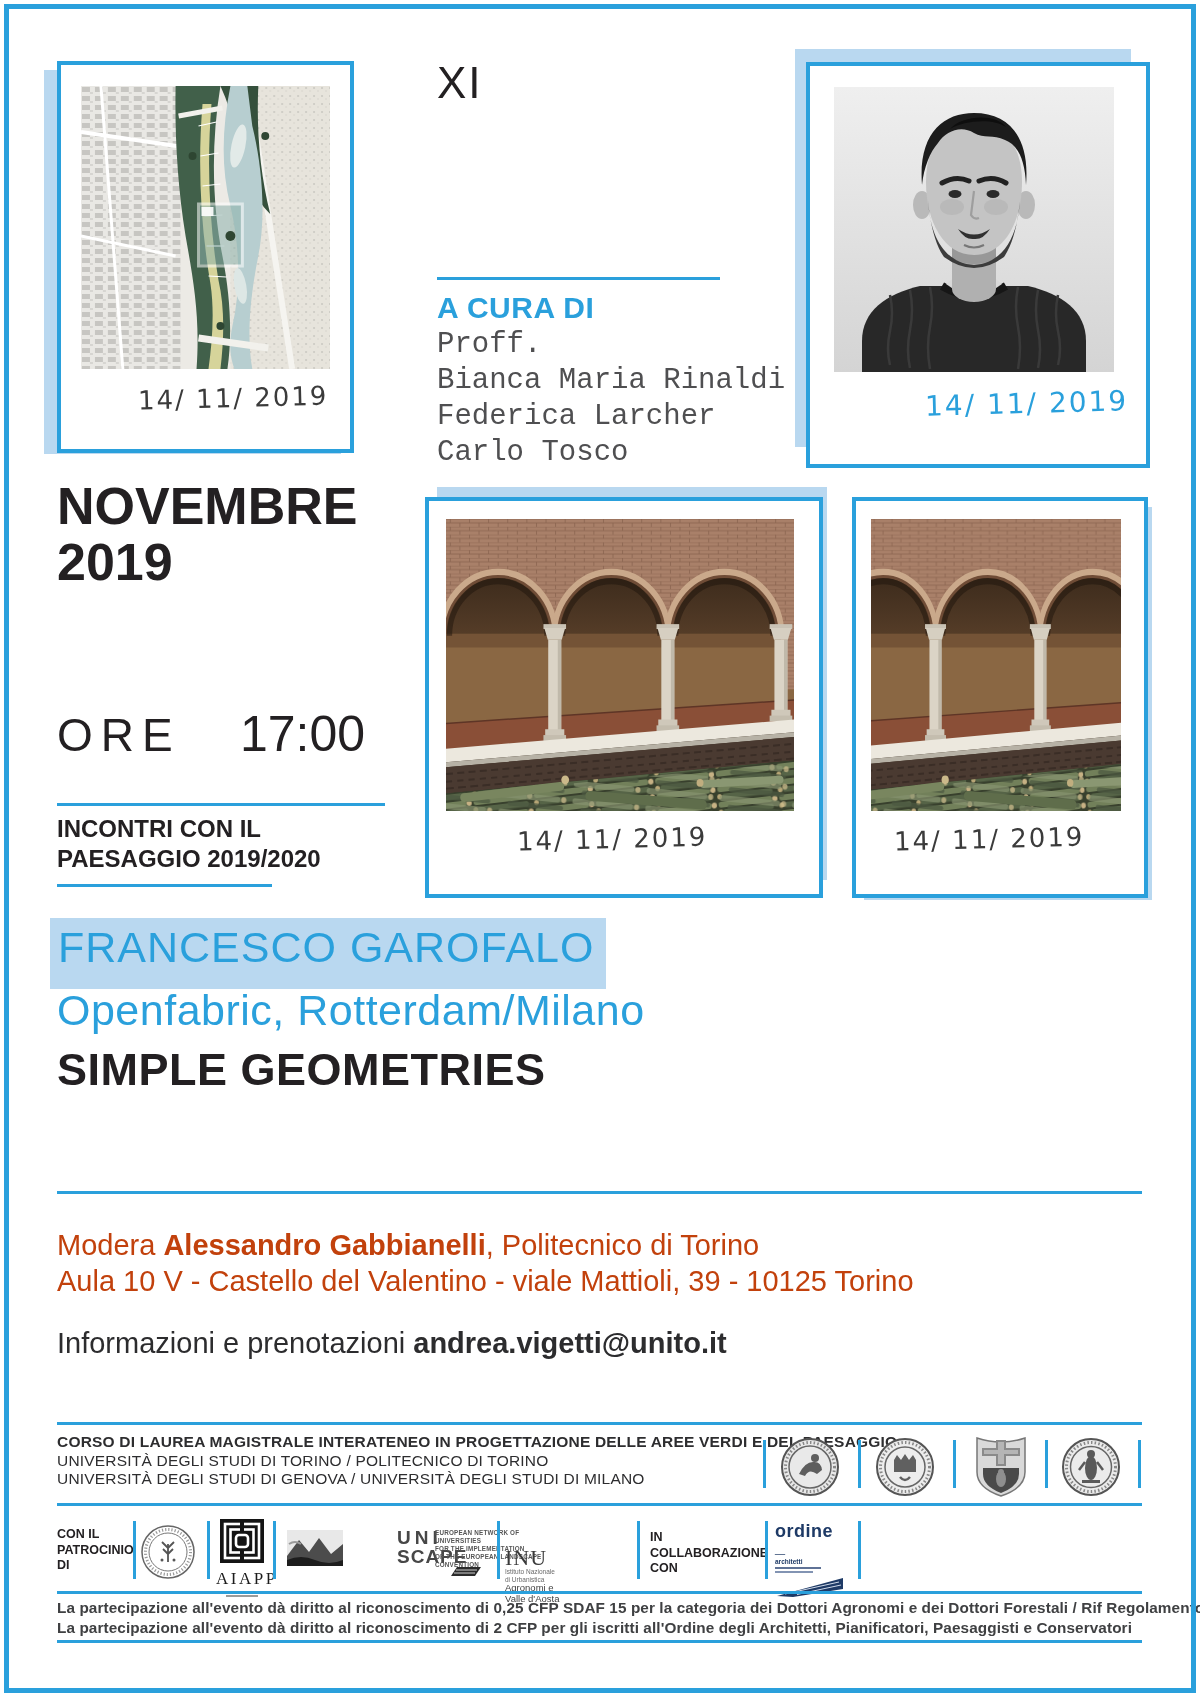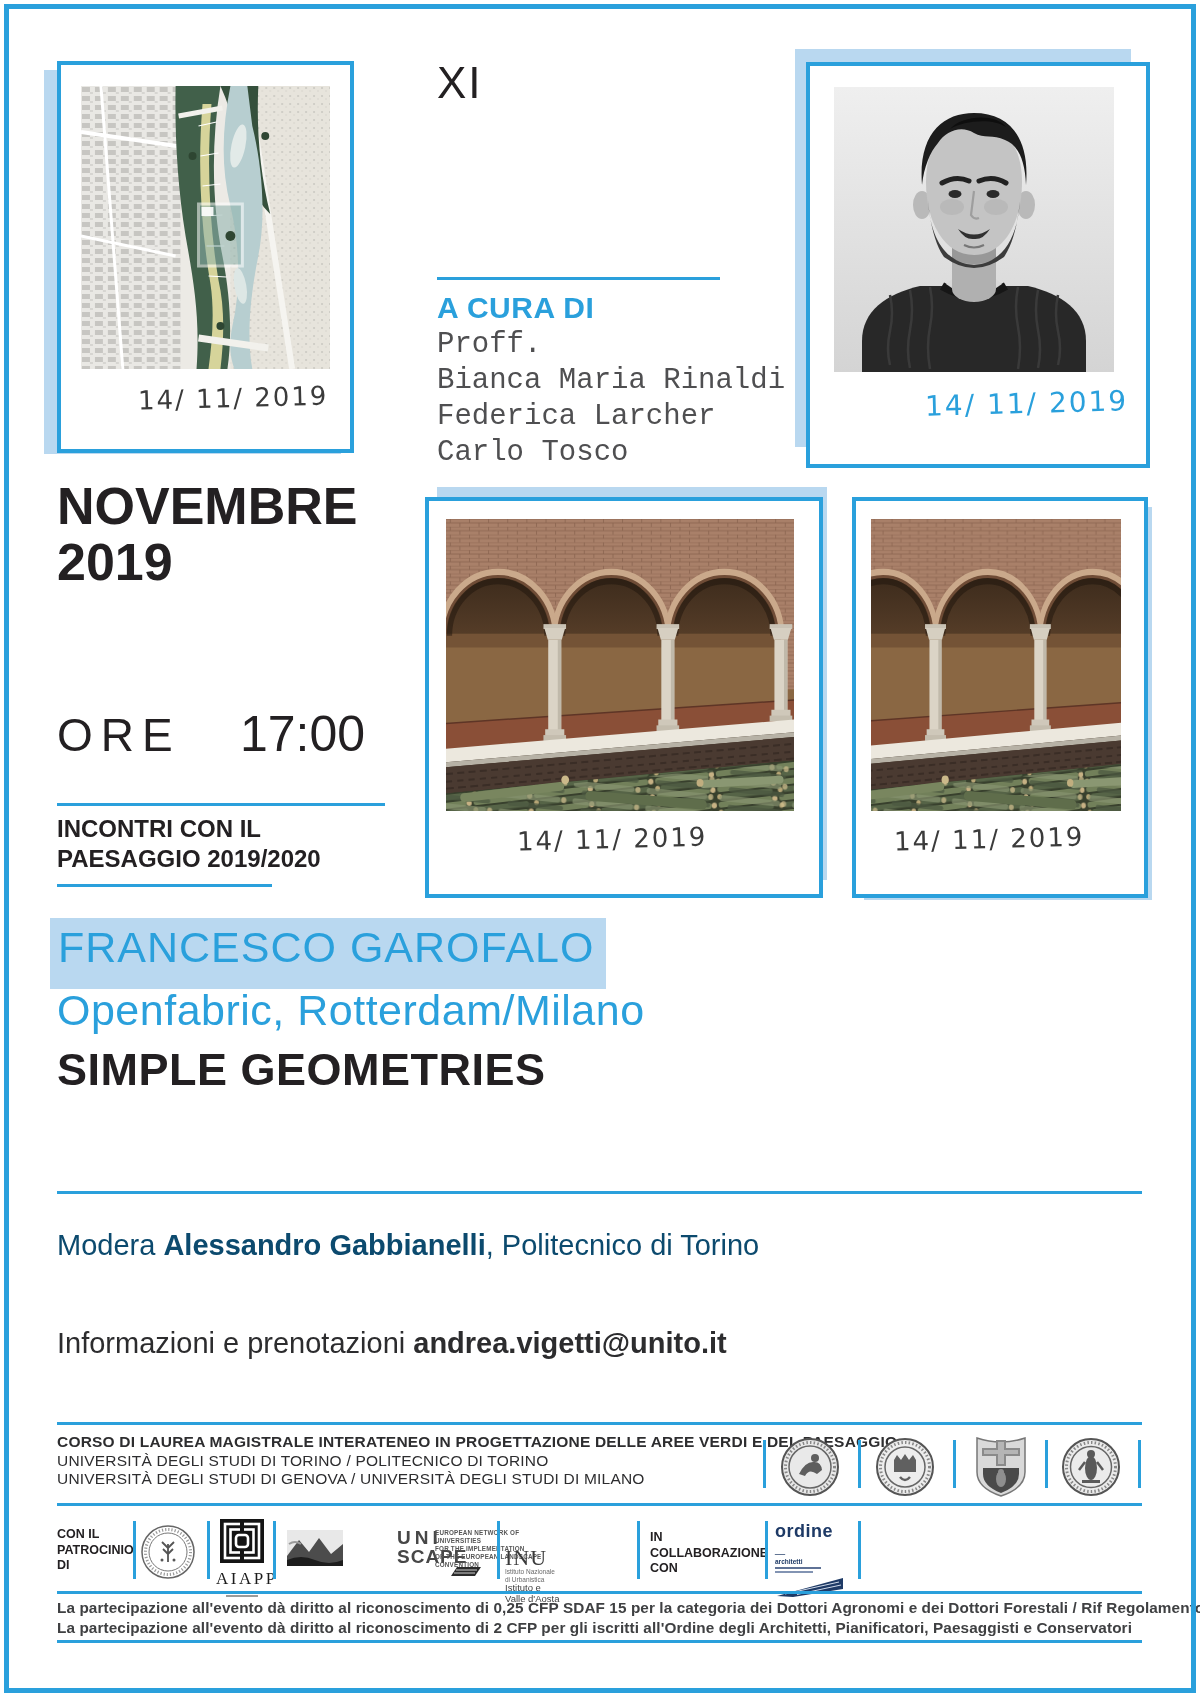--- a/index.html
+++ b/index.html
@@ -25,21 +25,21 @@
                color:var(--accent);letter-spacing:.5px;}
   .acura-lines{position:absolute;left:437px;top:327px;font-size:29px;line-height:36px;color:var(--gray-text);font-family:Liberation Mono, monospace;}
   .bigdate{position:absolute;left:57px;top:478px;font-size:52px;line-height:56px;font-weight:bold;color:var(--ink);}
   .ore{position:absolute;left:57px;top:708px;font-size:46px;letter-spacing:8px;color:var(--ink);}
   .time{position:absolute;left:240px;top:705px;font-size:50px;font-weight:normal;color:var(--ink);}
   .series{position:absolute;left:57px;top:814px;font-size:24px;line-height:30px;font-weight:bold;color:var(--ink);}
   .speaker-name{position:absolute;left:50px;top:918px;display:inline-block;background:var(--light-blue);
                 color:var(--accent);font-size:43px;padding:5px 12px 17px 8px;letter-spacing:1px;white-space:nowrap;}
   .affiliation{position:absolute;left:57px;top:986px;font-size:43px;color:var(--accent);letter-spacing:.5px;white-space:nowrap;}
   .talk{position:absolute;left:57px;top:1044px;font-size:45px;font-weight:bold;color:var(--ink);letter-spacing:.5px;white-space:nowrap;}
-  .details{position:absolute;left:57px;top:1227px;font-size:29px;line-height:36px;color:#0c4a6e;white-space:nowrap;}
+  .details{position:absolute;left:57px;top:1227px;font-size:29px;line-height:36px;color:#c2410c;white-space:nowrap;}
   .info-line{position:absolute;left:57px;top:1327px;font-size:29px;color:#2c2c2e;white-space:nowrap;}
   .course{position:absolute;left:57px;top:1433px;font-size:15.5px;line-height:18.5px;color:#2d2d2f;letter-spacing:.2px;}
   .course .b{font-weight:bold;}
   .seal{position:absolute;top:1436px;}
   .pat-label{position:absolute;font-size:12.5px;line-height:15.5px;font-weight:bold;color:var(--ink);}
   .logo{position:absolute;}
   .micro-bar{height:2px;background:#9a9a9a;margin-top:2px;}
   .footer-text{position:absolute;left:57px;width:1085px;font-size:15.3px;font-weight:bold;
                color:var(--footer-ink);letter-spacing:.1px;white-space:nowrap;}
   .uni-word{font-size:19px;font-weight:bold;color:#474747;letter-spacing:4px;line-height:19px;margin-left:48px;}
@@ -284,20 +284,21 @@
     <div class="pdate" style="right:60px;bottom:40px;">14/ 11/ 2019</div>
   </div>
 
   <div class="speaker-name">FRANCESCO GAROFALO</div>
   <div class="affiliation">Openfabric, Rotterdam/Milano</div>
   <div class="talk">SIMPLE GEOMETRIES</div>
 
   <div class="hline" style="left:57px;top:1191px;width:1085px;"></div>
   <div class="details">
     <div><span>Modera </span><b>Alessandro Gabbianelli</b><span>, Politecnico di Torino</span></div>
+    <div>Aula 10 V - Castello del Valentino - viale Mattioli, 39 - 10125 Torino</div>
   </div>
   <div class="info-line"><span>Informazioni e prenotazioni </span><b>andrea.vigetti@unito.it</b></div>
 
   <div class="hline" style="left:57px;top:1422px;width:1085px;"></div>
   <div class="course">
     <div class="b">CORSO DI LAUREA MAGISTRALE INTERATENEO IN PROGETTAZIONE DELLE AREE VERDI E DEL PAESAGGIO</div>
     <div>UNIVERSITÀ DEGLI STUDI DI TORINO / POLITECNICO DI TORINO</div>
     <div>UNIVERSITÀ DEGLI STUDI DI GENOVA / UNIVERSITÀ DEGLI STUDI DI MILANO</div>
   </div>
 
@@ -403,21 +404,21 @@
     <svg width="36" height="12" viewBox="0 0 36 12" style="position:absolute;left:160px;top:42px;">
       <path d="M4,10 L10,1 H34 L28,10 Z" fill="#2b2b2b"></path>
       <path d="M9,4 H30 M7,7 H28" stroke="#cfcfcf" stroke-width="1"></path>
     </svg>
   </div>
   <div class="vline" style="left:497px;top:1521px;height:58px;"></div>
   <div class="logo" style="left:505px;top:1521px;width:128px;margin-top:27px;">
     <div class="inu-name">INU</div>
     <div class="inu-sub">Istituto Nazionale</div>
     <div class="inu-sub">di Urbanistica</div>
-    <div class="inu-region">Istituto e</div>
+    <div class="inu-region">Agronomi e</div>
     <div class="inu-region">Valle d'Aosta</div>
   </div>
   <div class="vline" style="left:637px;top:1521px;height:58px;"></div>
   <div class="pat-label" style="left:650px;top:1530px;">
     <div>IN</div>
     <div>COLLABORAZIONE</div>
     <div>CON</div>
   </div>
   <div class="vline" style="left:765px;top:1521px;height:58px;"></div>
   <div class="logo" style="left:775px;top:1523px;width:72px;">

